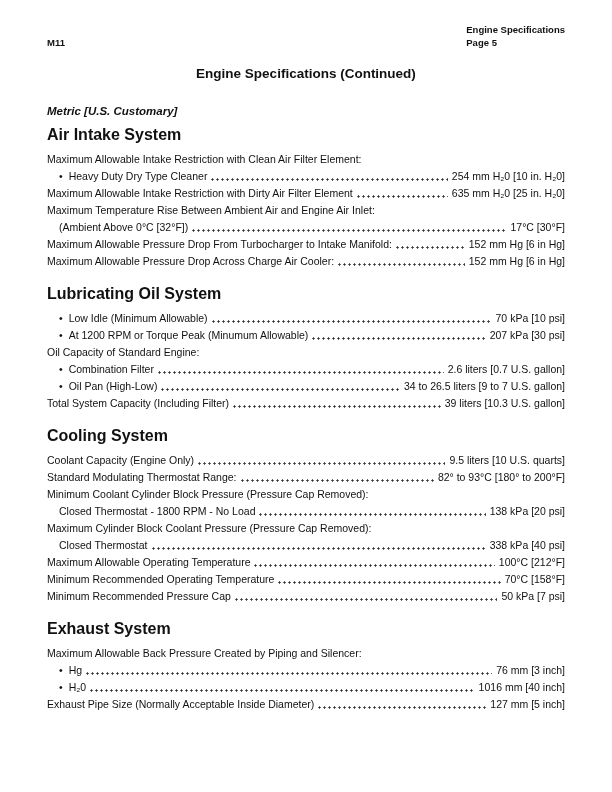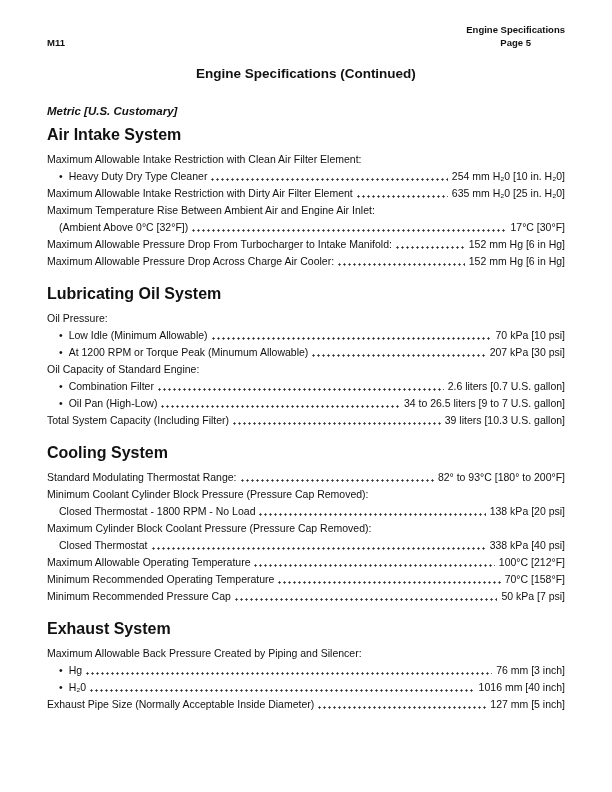--- a/index.html
+++ b/index.html
@@ -15,21 +15,21 @@
     background: #ffffff;
   }
   .topbar {
     display: flex;
     justify-content: space-between;
     align-items: flex-end;
     font-weight: bold;
     font-size: 9.5px;
     line-height: 1.35;
   }
-  .topbar-right { text-align: center; }
+  .topbar-right { text-align: left; }
   .doc-title {
     text-align: center;
     font-size: 13.5px;
     font-weight: bold;
     margin-top: 16px;
   }
   .units {
     text-align: left;
     font-weight: bold;
     font-size: 11.5px;
@@ -109,23 +109,20 @@
           <span class="value">152 mm Hg [6 in Hg]</span>
         </div>
         <div class="row plain">
           <span class="label">Maximum Allowable Pressure Drop Across Charge Air Cooler:</span>
           <span class="leader"></span>
           <span class="value">152 mm Hg [6 in Hg]</span>
         </div>
       </section>
       <section class="spec-section">
         <h2>Lubricating Oil System</h2>
-        <div class="row head">
-          <span class="label">Oil Pressure:</span>
-        </div>
         <div class="row bullet">
           <span class="bullet-mark">•</span>
           <span class="label">Low Idle (Minimum Allowable)</span>
           <span class="leader"></span>
           <span class="value">70 kPa [10 psi]</span>
         </div>
         <div class="row bullet">
           <span class="bullet-mark">•</span>
           <span class="label">At 1200 RPM or Torque Peak (Minumum Allowable)</span>
           <span class="leader"></span>
@@ -147,20 +144,25 @@
           <span class="value">34 to 26.5 liters [9 to 7 U.S. gallon]</span>
         </div>
         <div class="row plain">
           <span class="label">Total System Capacity (Including Filter)</span>
           <span class="leader"></span>
           <span class="value">39 liters [10.3 U.S. gallon]</span>
         </div>
       </section>
       <section class="spec-section">
         <h2>Cooling System</h2>
+        <div class="row plain">
+          <span class="label">Coolant Capacity (Engine Only)</span>
+          <span class="leader"></span>
+          <span class="value">9.5 liters [10 U.S. quarts]</span>
+        </div>
         <div class="row plain">
           <span class="label">Standard Modulating Thermostat Range:</span>
           <span class="leader"></span>
           <span class="value">82° to 93°C [180° to 200°F]</span>
         </div>
         <div class="row head">
           <span class="label">Minimum Coolant Cylinder Block Pressure (Pressure Cap Removed):</span>
         </div>
         <div class="row indent">
           <span class="label">Closed Thermostat - 1800 RPM - No Load</span>

